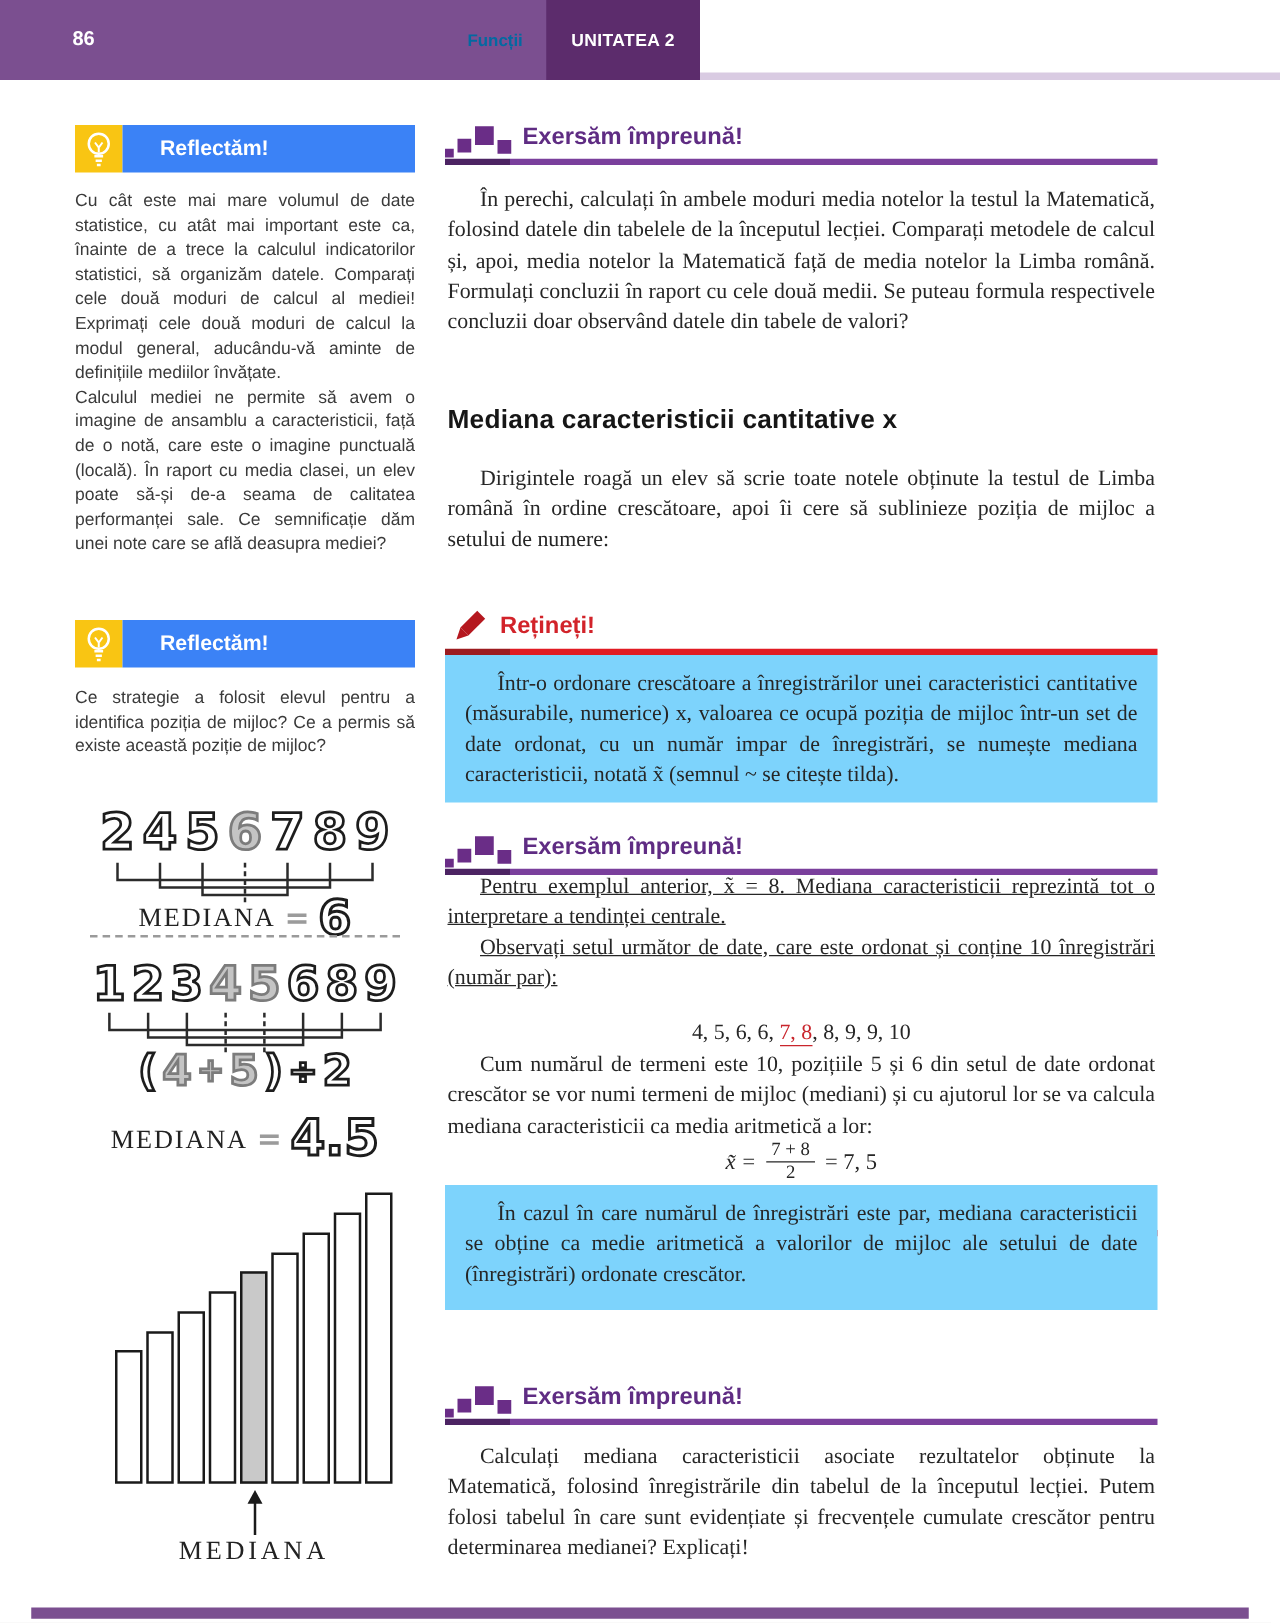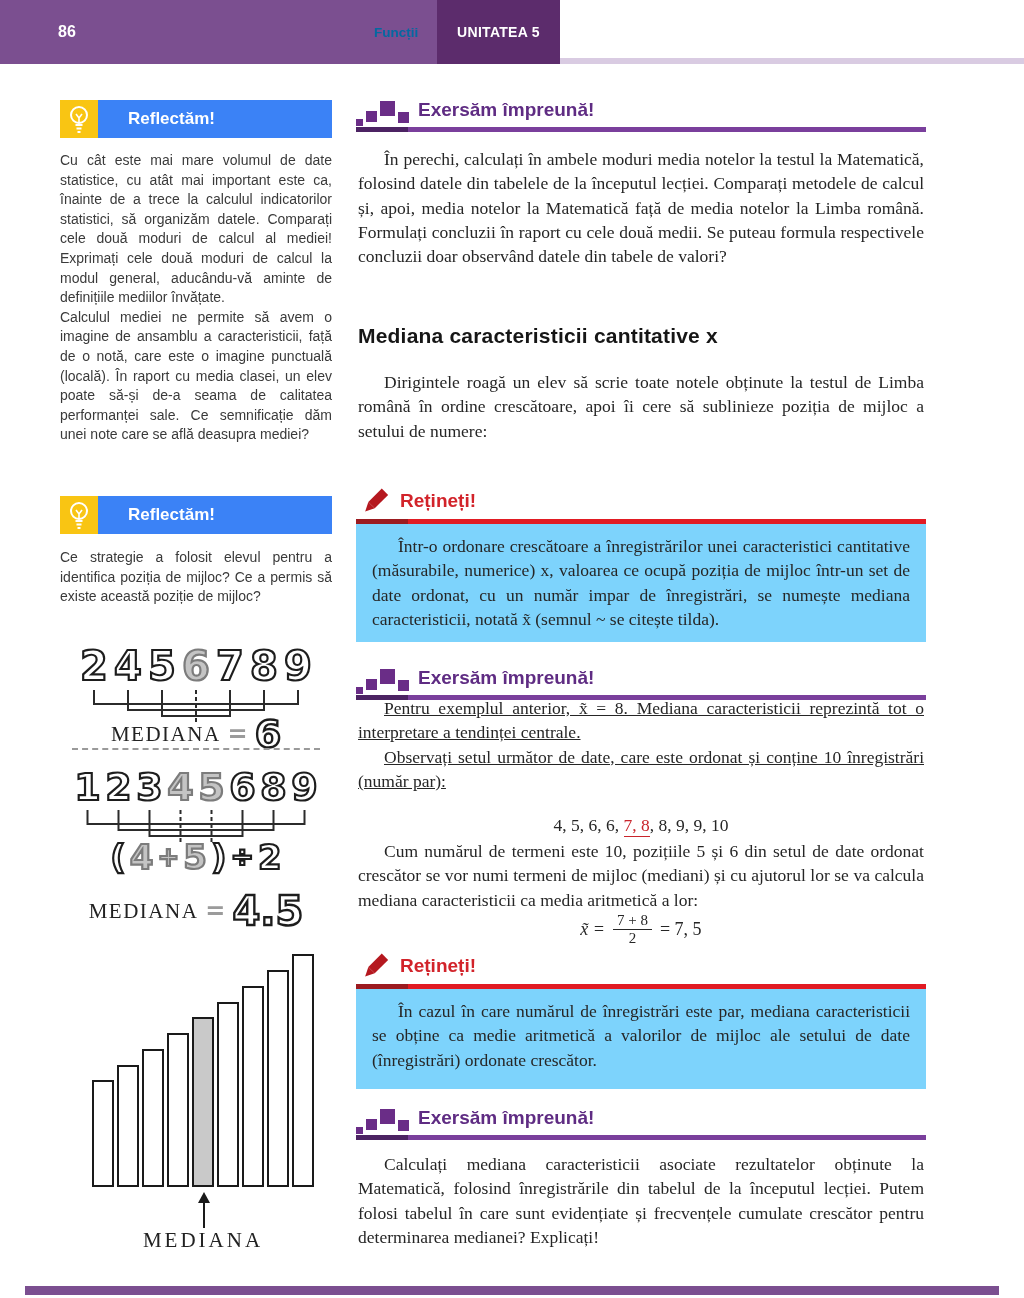--- a/index.html
+++ b/index.html
@@ -76,21 +76,21 @@
 </style>
 </head>
 <body>
 
 <div class="page">
 
   <div class="top-bar"></div>
   <div class="page-num">86</div>
   <div class="section-name">Funcții</div>
   <div class="unit-box">
-    <span>UNITATEA 5</span>
+    <span>UNITATEA 2</span>
   </div>
   <div class="header-tail"></div>
 
   <div class="reflect-box" style="top:100px;">
     <div class="bulb-sq">
       <svg width="26" height="30" viewBox="0 0 26 30">
         <circle cx="13" cy="11" r="8" fill="none" stroke="#fff" stroke-width="2"></circle>
         <path d="M10 10 L13 14 L16 10 M13 14 V18" fill="none" stroke="#fff" stroke-width="1.6"></path>
         <path d="M9.5 21 H16.5 M10.5 24.5 H15.5 M11.5 28 H14.5" stroke="#fff" stroke-width="2" fill="none"></path>
       </svg>
@@ -250,21 +250,21 @@
   </div>
 
   <svg style="position:absolute; left:358px; top:951px;" width="32" height="32" viewBox="0 0 32 32">
     <g transform="rotate(45 16 16)" fill="#b5181f">
       <rect x="12" y="1" width="9" height="19"></rect>
       <polygon points="12,20 21,20 16.5,29"></polygon>
     </g>
   </svg>
   <div class="ret-title" style="left:400px; top:955px;">Rețineți!</div>
   <div class="rule-red" style="top:984px;"></div>
-  <div class="pink-box" style="top:989px; height:100px;">
+  <div class="pink-box" style="top:948px; height:100px;">
     <p>În cazul în care numărul de înregistrări este par, mediana caracteristicii se obține ca medie aritmetică a valorilor de mijloc ale setului de date (înregistrări) ordonate crescător.</p>
   </div>
 
   <div class="sq-icon" style="left:356px; top:1106px; width:54px; height:30px;">
     <div style="left:0; top:21px; width:7px; height:7px;"></div>
     <div style="left:10px; top:13px; width:11px; height:11px;"></div>
     <div style="left:24px; top:3px; width:15px; height:15px;"></div>
     <div style="left:42px; top:14px; width:11px; height:11px;"></div>
   </div>
   <div class="ex-title" style="left:418px; top:1107px;">Exersăm împreună!</div>

